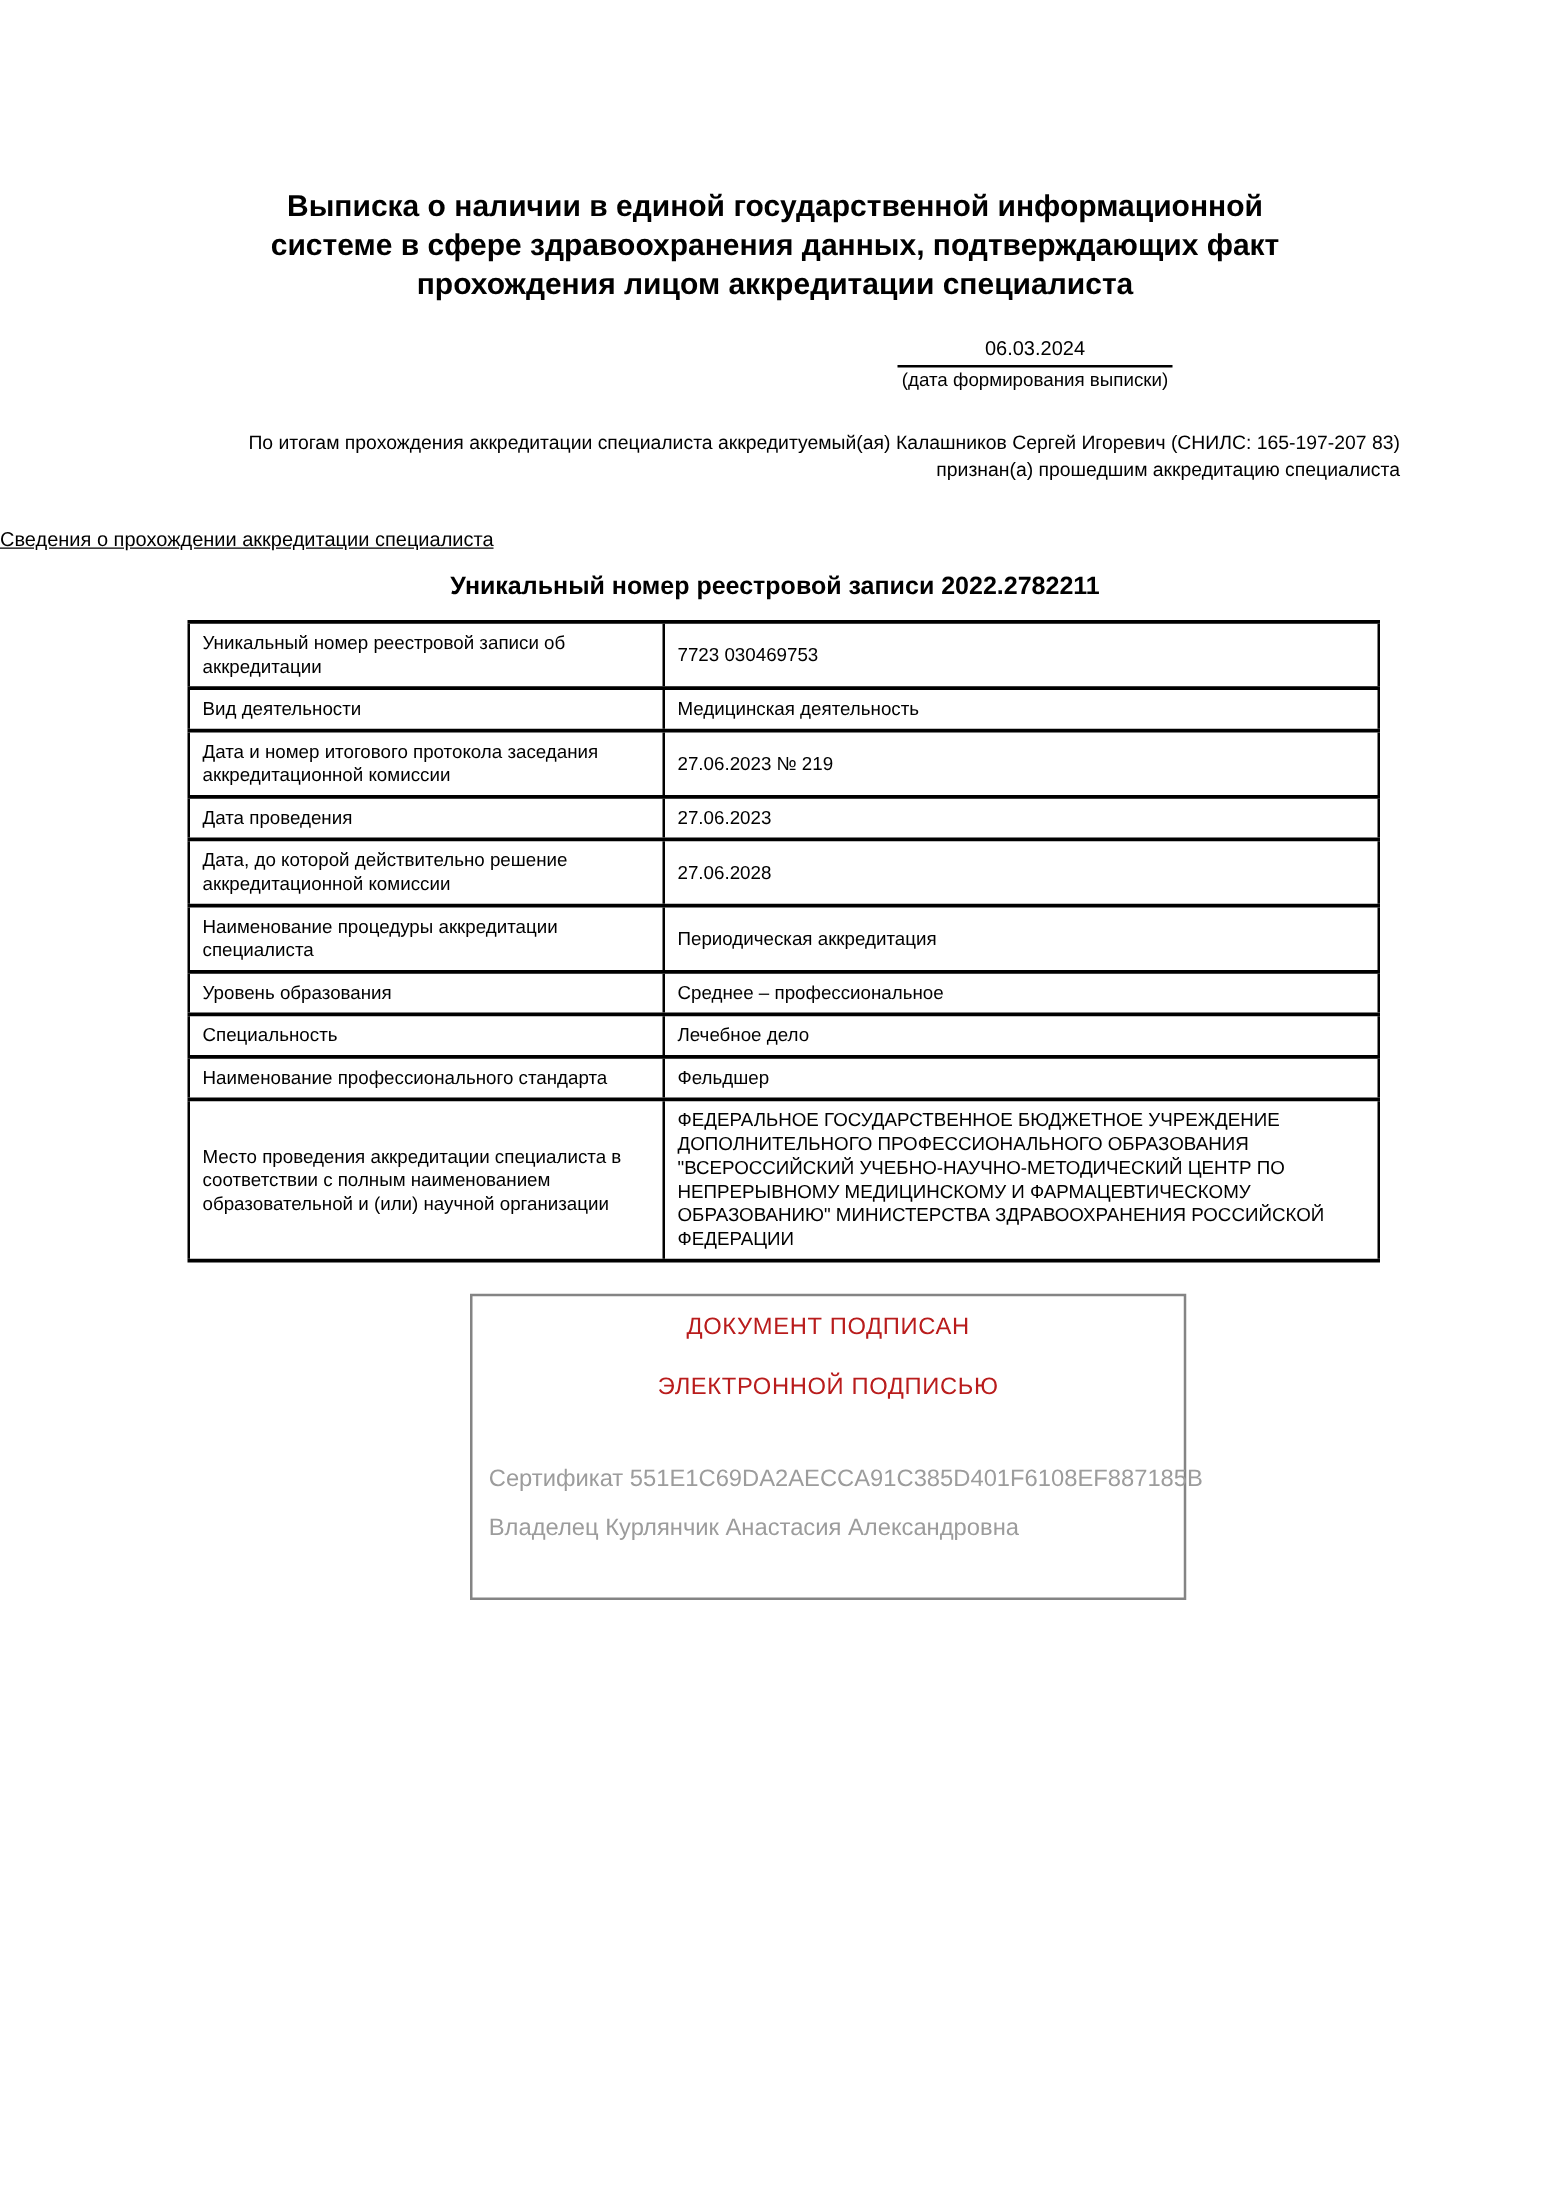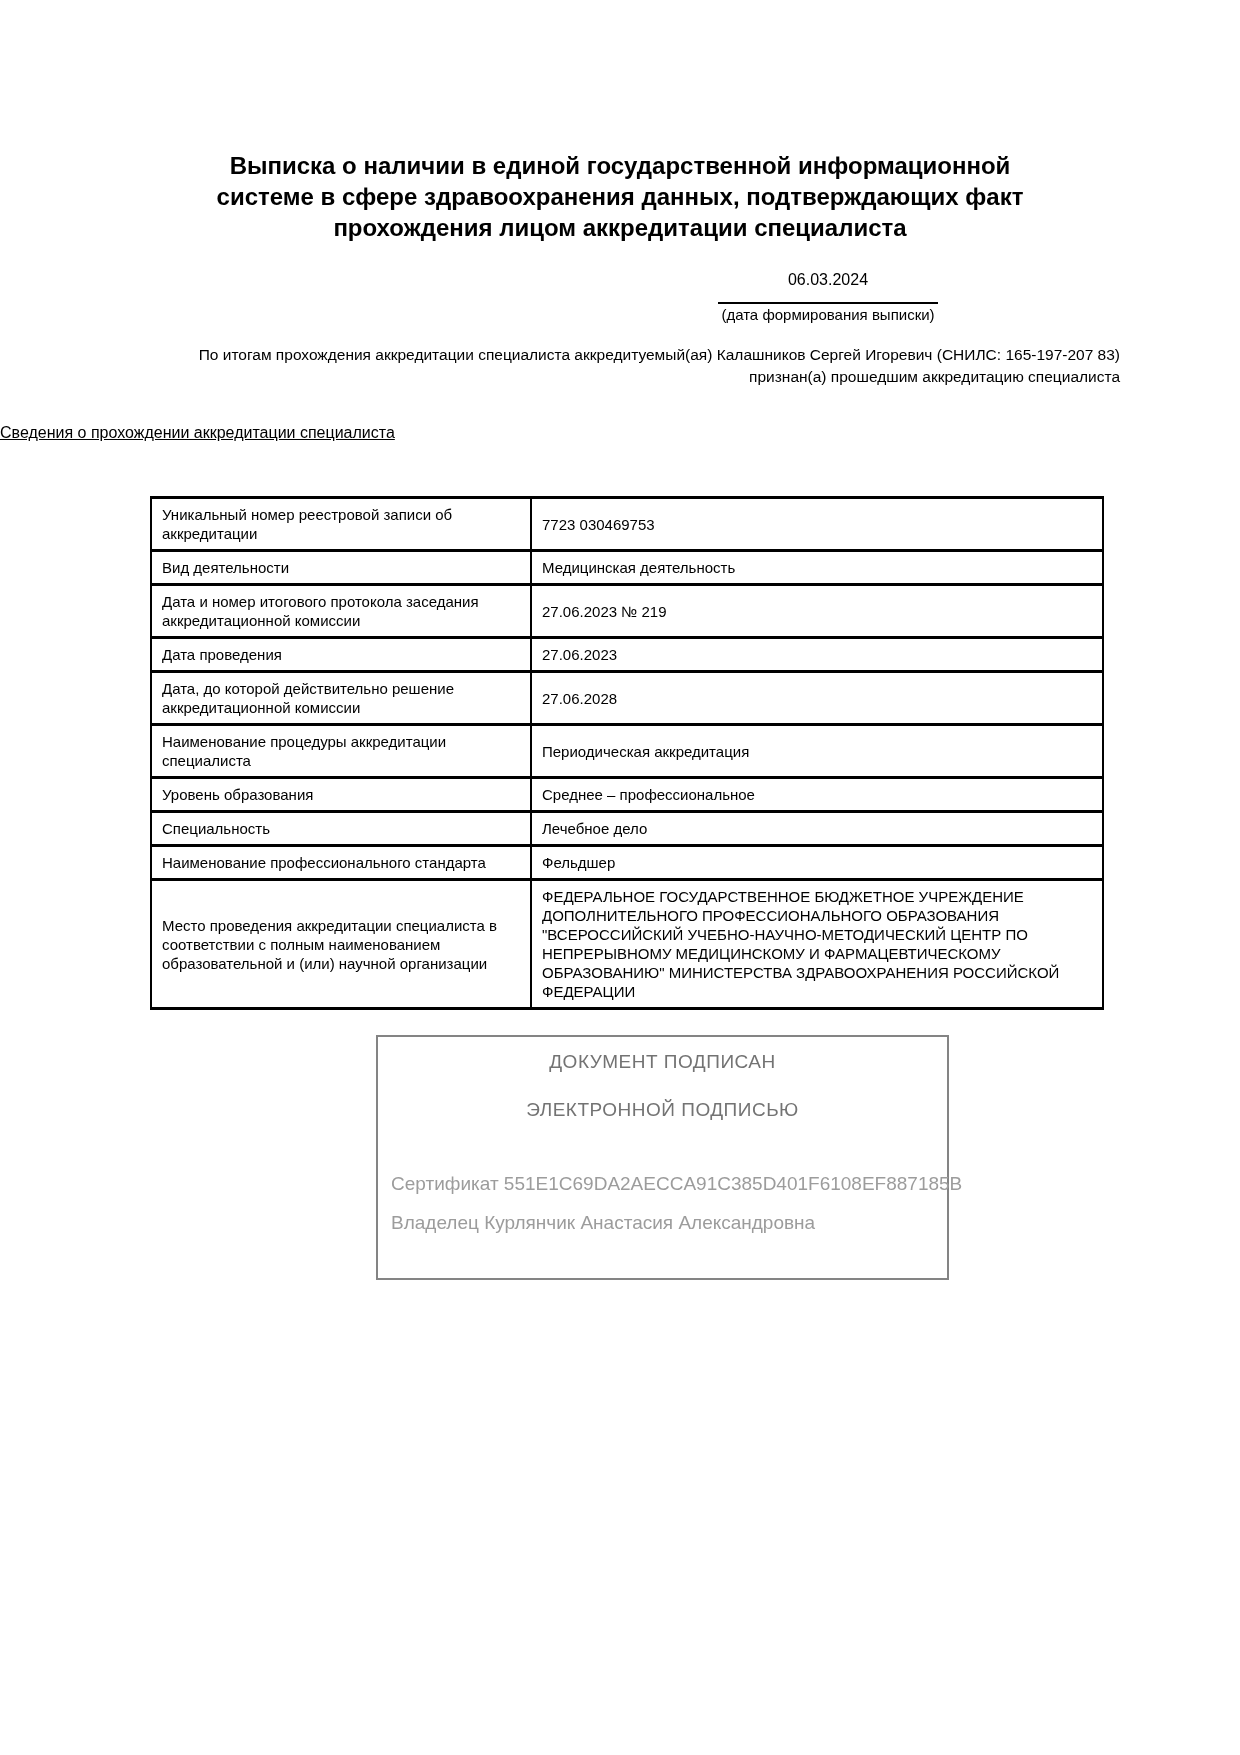--- a/index.html
+++ b/index.html
@@ -33,21 +33,21 @@
   .date-block {
     position: absolute;
     top: 271px;
     left: 718px;
     width: 220px;
     text-align: center;
   }
   .date-value {
     display: block;
     font-size: 16px;
-    padding-bottom: 13px;
+    padding-bottom: 3px;
     border-bottom: 2px solid #000000;
   }
   .date-caption {
     display: block;
     font-size: 15px;
     margin-top: 2px;
     white-space: nowrap;
   }
 
   
@@ -112,21 +112,21 @@
     height: 245px;
     border: 2px solid #848484;
     box-sizing: border-box;
   }
   .stamp-title {
     position: absolute;
     left: 0;
     width: 100%;
     text-align: center;
     font-size: 19px;
-    color: #737373;
+    color: #b91c1c;
     letter-spacing: 0.5px;
   }
   .stamp-title.l1 { top: 14px; }
   .stamp-title.l2 { top: 62px; }
   .stamp-line {
     position: absolute;
     left: 13px;
     right: 10px;
     font-size: 19px;
     color: #9c9c9c;
@@ -149,20 +149,21 @@
 
   <div class="date-block">
     <span class="date-value">06.03.2024</span>
     <span class="date-caption">(дата формирования выписки)</span>
   </div>
 
   <div class="intro">По итогам прохождения аккредитации специалиста аккредитуемый(ая) Калашников Сергей Игоревич (СНИЛС: 165-197-207 83) признан(а) прошедшим аккредитацию специалиста</div>
 
   <div class="section-heading">Сведения о прохождении аккредитации специалиста</div>
 
+  <div class="registry-line">Уникальный номер реестровой записи 2022.2782211</div>
 
   <table class="details-table">
     <colgroup>
         <col class="c-label">
         <col class="c-value">
       </colgroup>
     <tbody>
       <tr>
         <td>Уникальный номер реестровой записи об аккредитации</td>
         <td>7723 030469753</td>

